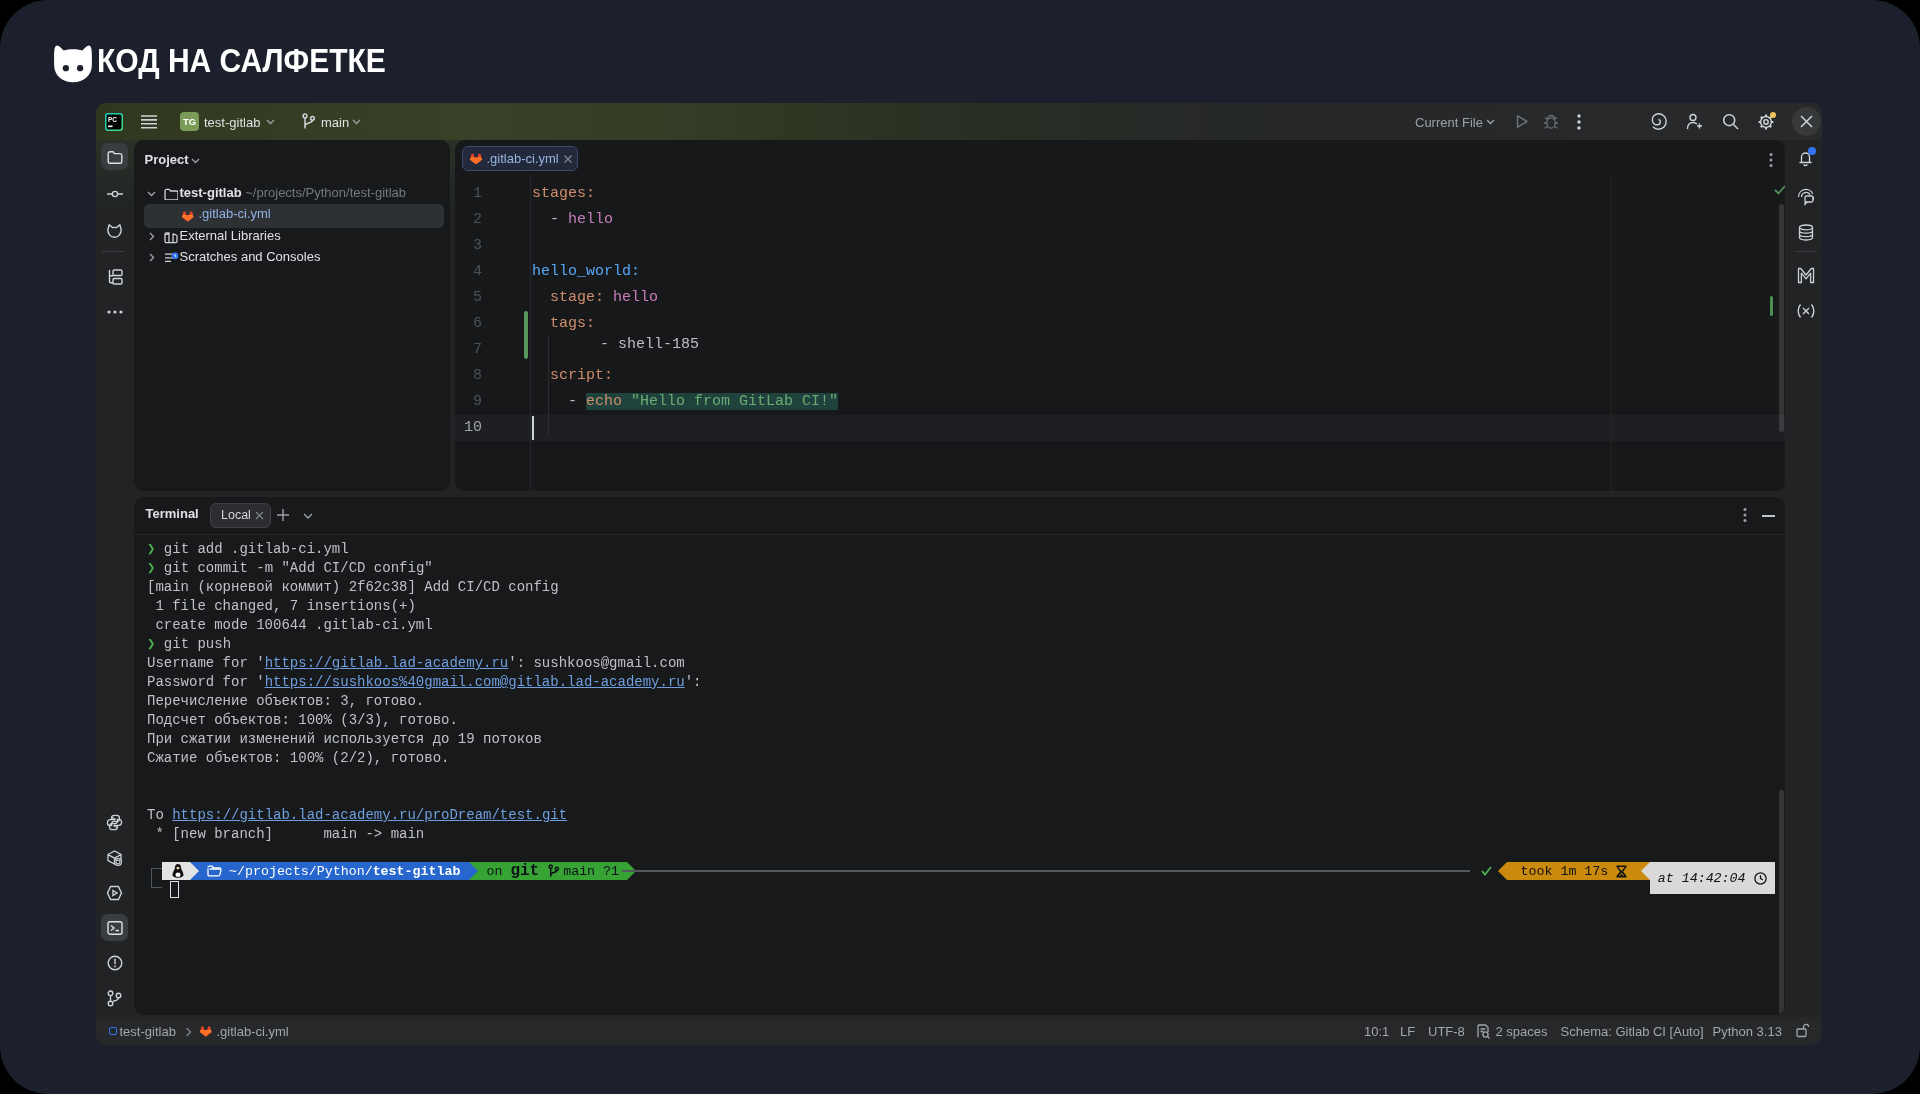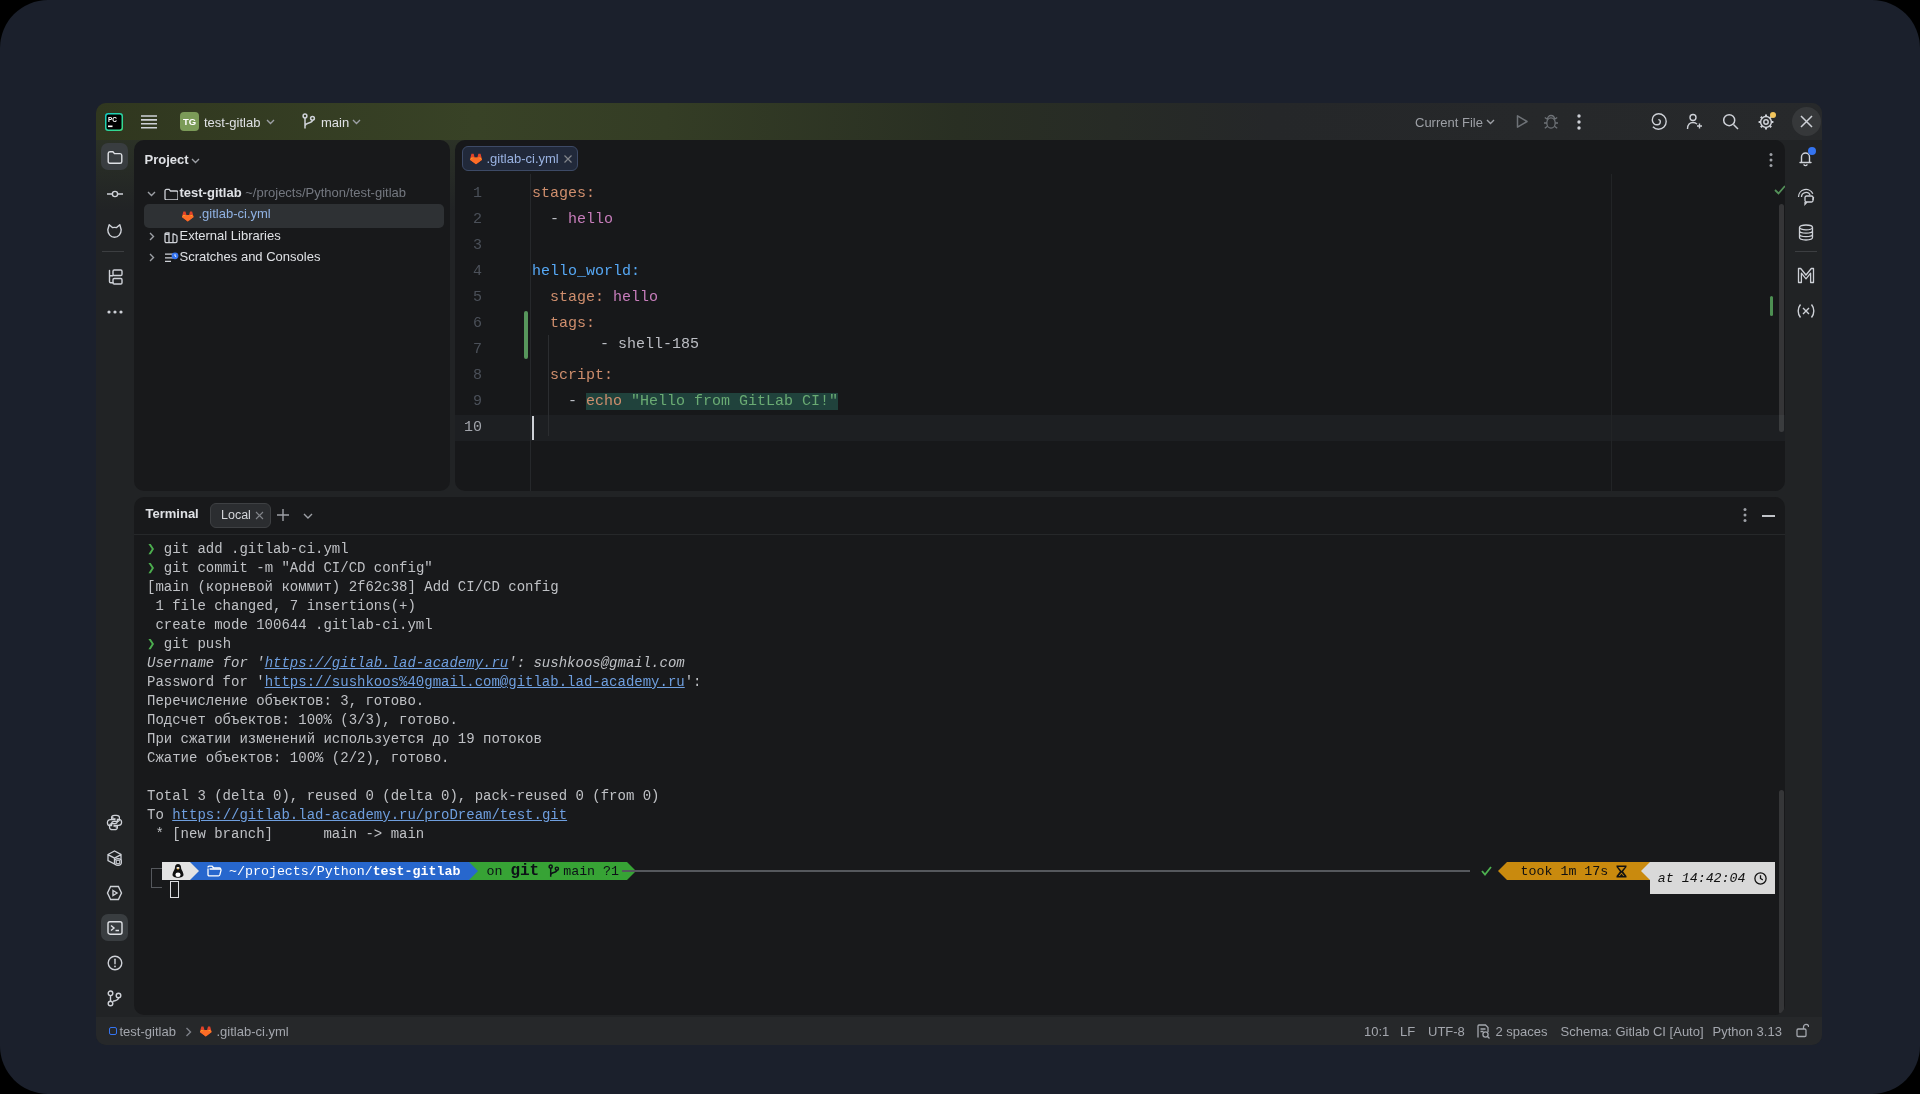--- a/index.html
+++ b/index.html
@@ -17,20 +17,28 @@
 .tlink{color:#6f9fdf;text-decoration:underline;}
 .cl{position:absolute;white-space:pre;font-family:"Liberation Mono",monospace;font-size:15px;line-height:26px;height:26px;}
 .lnum{position:absolute;width:27px;text-align:right;font-family:"Liberation Mono",monospace;font-size:15px;line-height:26px;color:#4b5059;}
 .key{color:#cf8e6d;}.val{color:#c77dbb;}.blu{color:#56a8f5;}.str{color:#6aab73;}.txt{color:#bcbec4;}
 .seg{display:flex;align-items:center;height:18px;font-family:"Liberation Mono",monospace;font-size:13.3px;}
 </style></head>
 <body>
 <div id="page">
   <div class="navy"></div>
 
+  <div class="abs" style="left:52px;top:43px;width:500px;height:40px;">
+    <svg width="42" height="40" viewBox="0 0 40 38" style="position:absolute;left:0;top:0.5px;">
+      <path fill="#fff" d="M2 20 V11 C2 4.5 2.8 1.3 4.8 1.3 C6.8 1.3 9.2 4.2 11.2 6.2 C13.8 5.4 16.8 5 20 5 C23.2 5 26.2 5.4 28.8 6.2 C30.8 4.2 33.2 1.3 35.2 1.3 C37.2 1.3 38 4.5 38 11 V20 C38 29.6 30.3 36.4 20 36.4 C9.7 36.4 2 29.6 2 20 Z"></path>
+      <circle cx="13.2" cy="23" r="3" fill="#1b202c"></circle>
+      <circle cx="26.8" cy="23" r="3" fill="#1b202c"></circle>
+    </svg>
+    <div style="position:absolute;left:45px;top:-1.8px;font-size:30px;line-height:40px;font-weight:bold;color:#fff;letter-spacing:0px;transform:scaleY(1.13);transform-origin:0 19px;">КОД НА САЛФЕТКЕ</div>
+  </div>
 
   <div class="win">
     <div class="hdr"></div>
     <div class="wash"></div>
 
     <svg class="abs" style="left:9px;top:10px;" width="18" height="18" viewBox="0 0 18 18">
       <defs>
           <linearGradient id="pcg" x1="0" y1="0" x2="1" y2="1">
             <stop offset="0" stop-color="#17cfc3"></stop>
             <stop offset="1" stop-color="#3bdb85"></stop>
@@ -294,27 +302,26 @@
         </svg>
       <div class="abs" style="left:1628px;top:17.5px;width:13px;height:2px;background:#c0c3c8;"></div>
       <div class="abs" style="left:0;top:37px;width:1651px;height:1px;background:#26282a;"></div>
 
       <div class="term-line" style="top:43px;"><span style="color:#4cae4f;">❯</span> git add .gitlab-ci.yml</div>
       <div class="term-line" style="top:62px;"><span style="color:#4cae4f;">❯</span> git commit -m "Add CI/CD config"</div>
       <div class="term-line" style="top:81px;">[main (корневой коммит) 2f62c38] Add CI/CD config</div>
       <div class="term-line" style="top:100px;"> 1 file changed, 7 insertions(+)</div>
       <div class="term-line" style="top:119px;"> create mode 100644 .gitlab-ci.yml</div>
       <div class="term-line" style="top:138px;"><span style="color:#4cae4f;">❯</span> git push</div>
-      <div class="term-line" style="top:157px;font-style:italic;">Username for '<span class="tlink">https://gitlab.lad-academy.ru</span>': sushkoos@gmail.com</div>
+      <div class="term-line" style="top:157px;">Username for '<span class="tlink">https://gitlab.lad-academy.ru</span>': sushkoos@gmail.com</div>
       <div class="term-line" style="top:176px;">Password for '<span class="tlink">https://sushkoos%40gmail.com@gitlab.lad-academy.ru</span>':</div>
       <div class="term-line" style="top:195px;">Перечисление объектов: 3, готово.</div>
       <div class="term-line" style="top:214px;">Подсчет объектов: 100% (3/3), готово.</div>
       <div class="term-line" style="top:233px;">При сжатии изменений используется до 19 потоков</div>
       <div class="term-line" style="top:252px;">Сжатие объектов: 100% (2/2), готово.</div>
-      <div class="term-line" style="top:290px;">Total 3 (delta 0), reused 0 (delta 0), pack-reused 0 (from 0)</div>
       <div class="term-line" style="top:309px;">To <span class="tlink">https://gitlab.lad-academy.ru/proDream/test.git</span></div>
       <div class="term-line" style="top:328px;"> * [new branch]      main -&gt; main</div>
 
       <div class="abs" style="left:17px;top:371px;width:11px;height:20px;border:1.5px solid #55585d;border-right:none;"></div>
 
       <div class="abs" style="left:28px;top:365px;display:flex;height:18px;">
         <div class="seg" style="background:#e3e3e3;padding:0 6px 0 10px;">
           <svg width="12" height="14" viewBox="0 0 12 14">
               <path fill="#111" d="M6 0C4 0 3 1.5 3 3.2c0 1-.3 2-.9 3C1.3 7.6.5 9.3.5 10.8.5 12.7 3 13.8 6 13.8s5.5-1.1 5.5-3c0-1.5-.8-3.2-1.6-4.6-.6-1-.9-2-.9-3C9 1.5 8 0 6 0z"></path>
               <ellipse cx="6" cy="10.8" rx="2.6" ry="2.2" fill="#fff"></ellipse>

